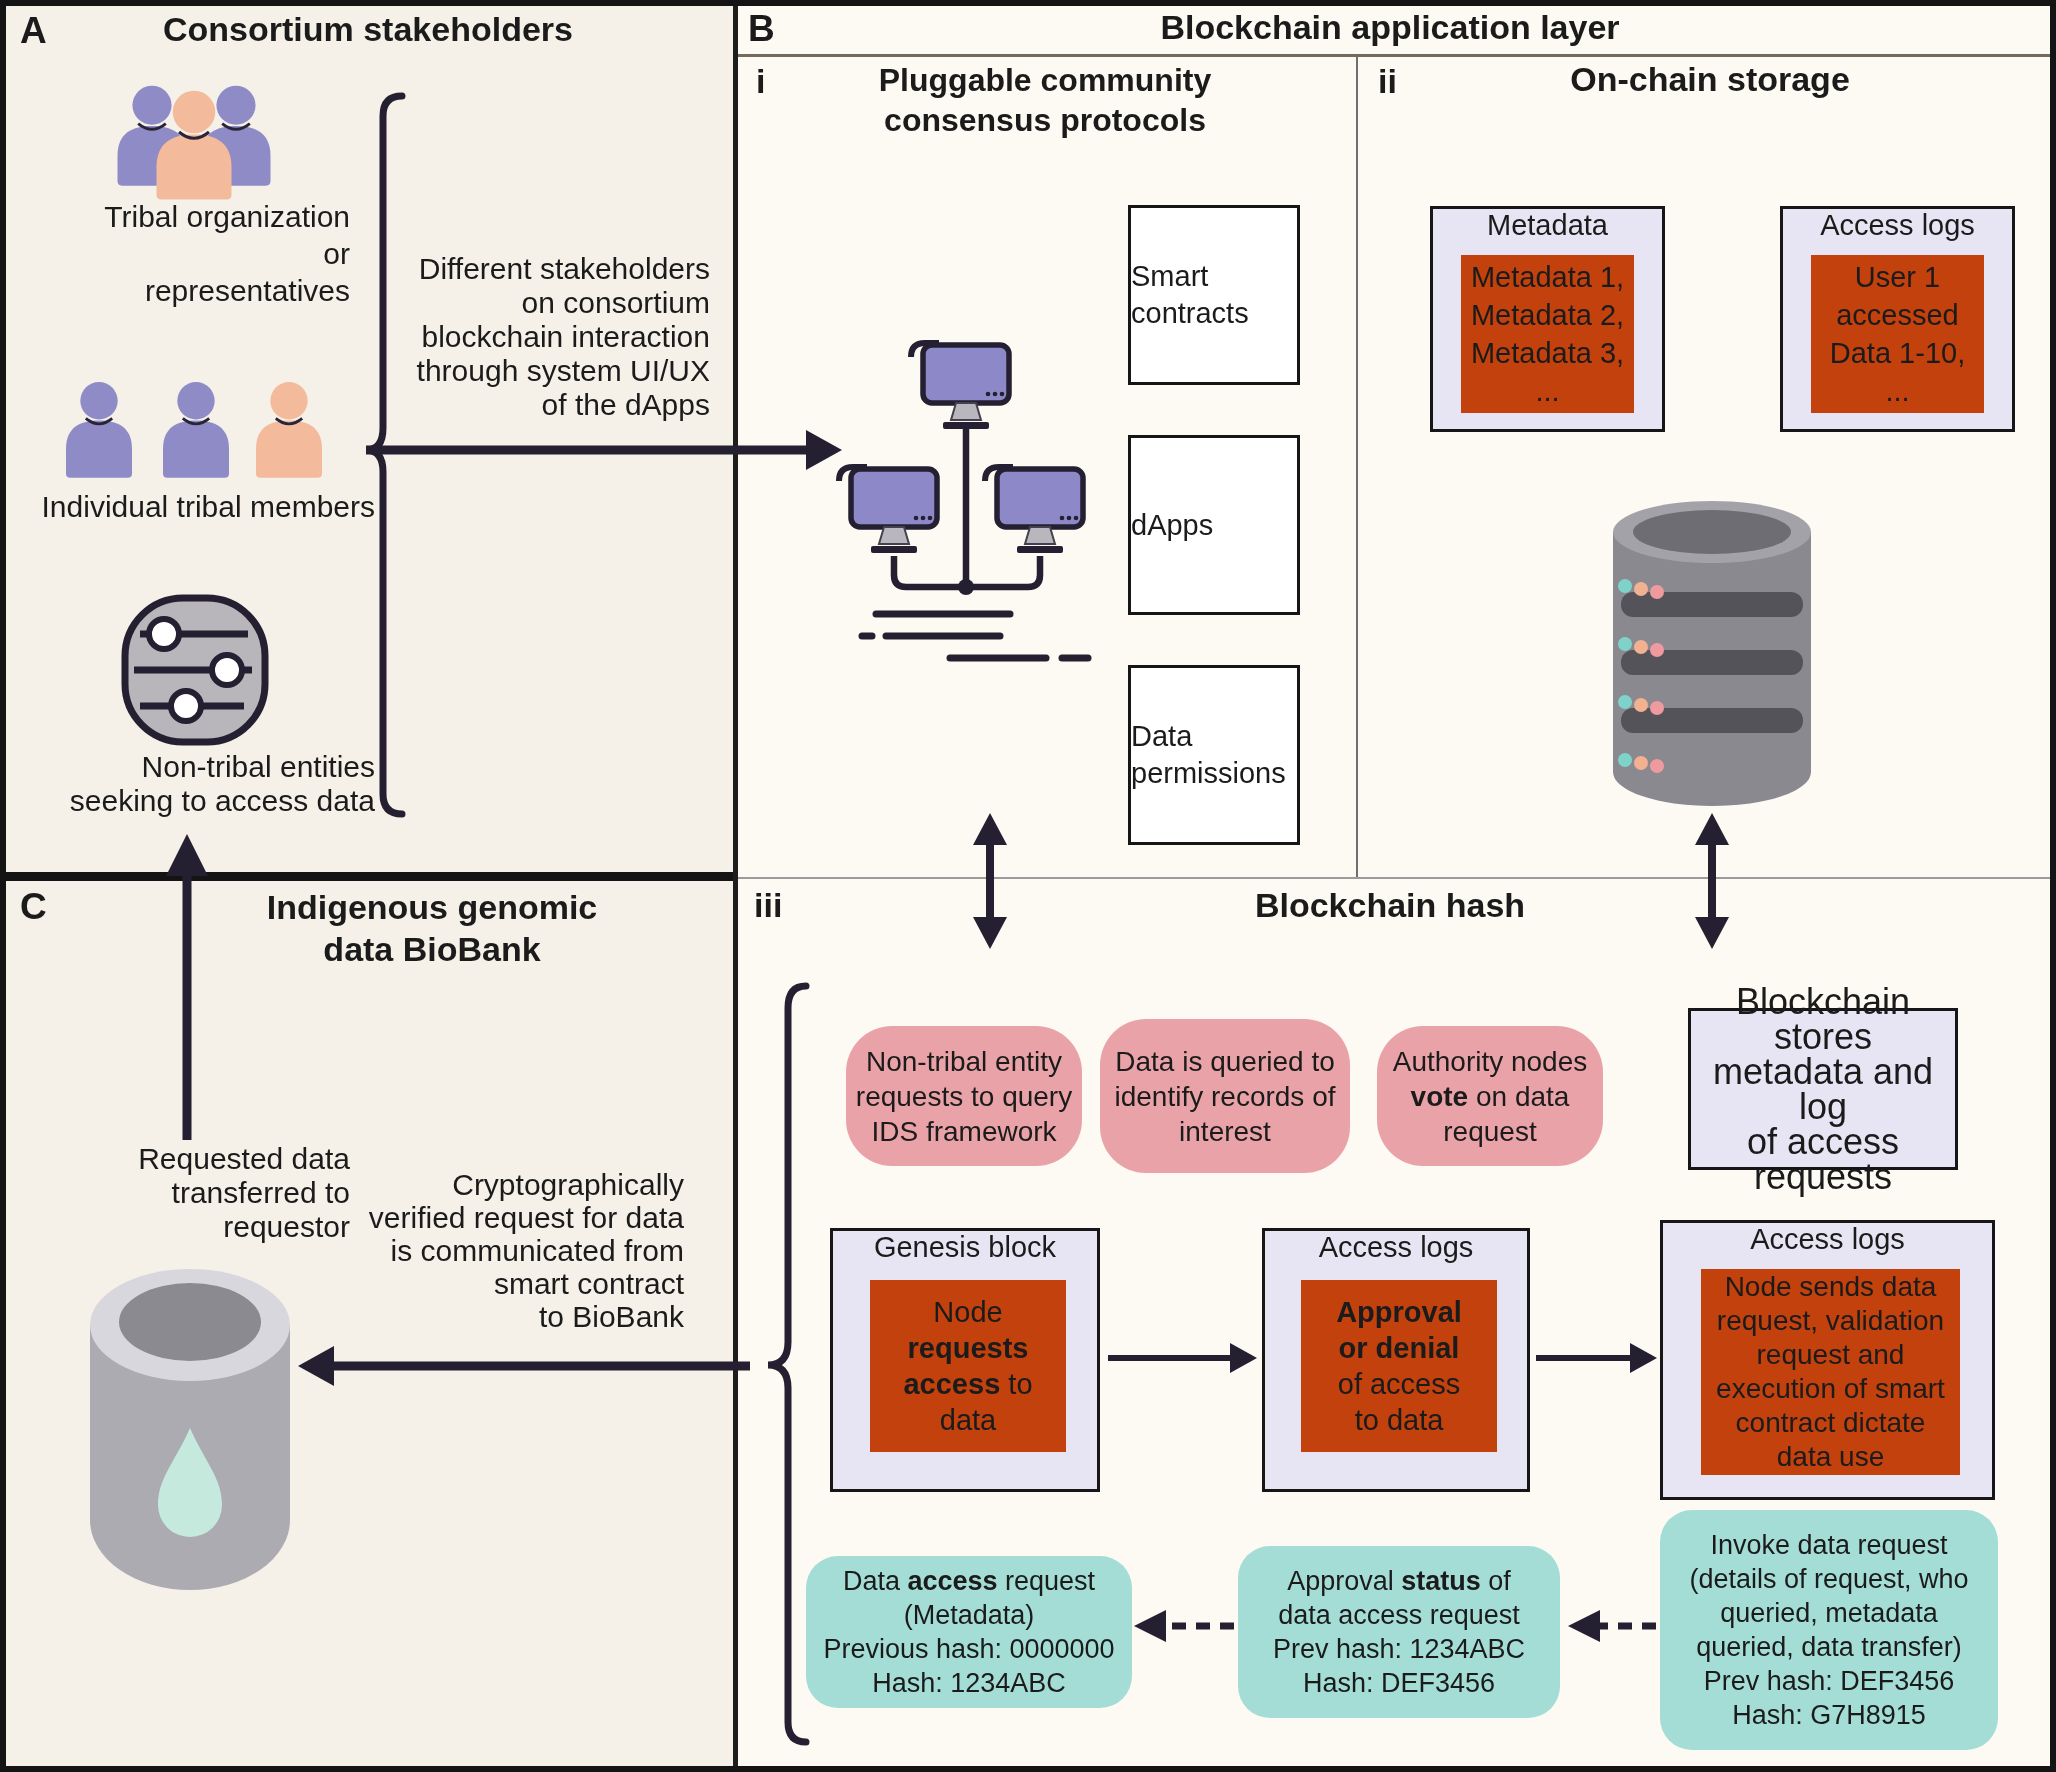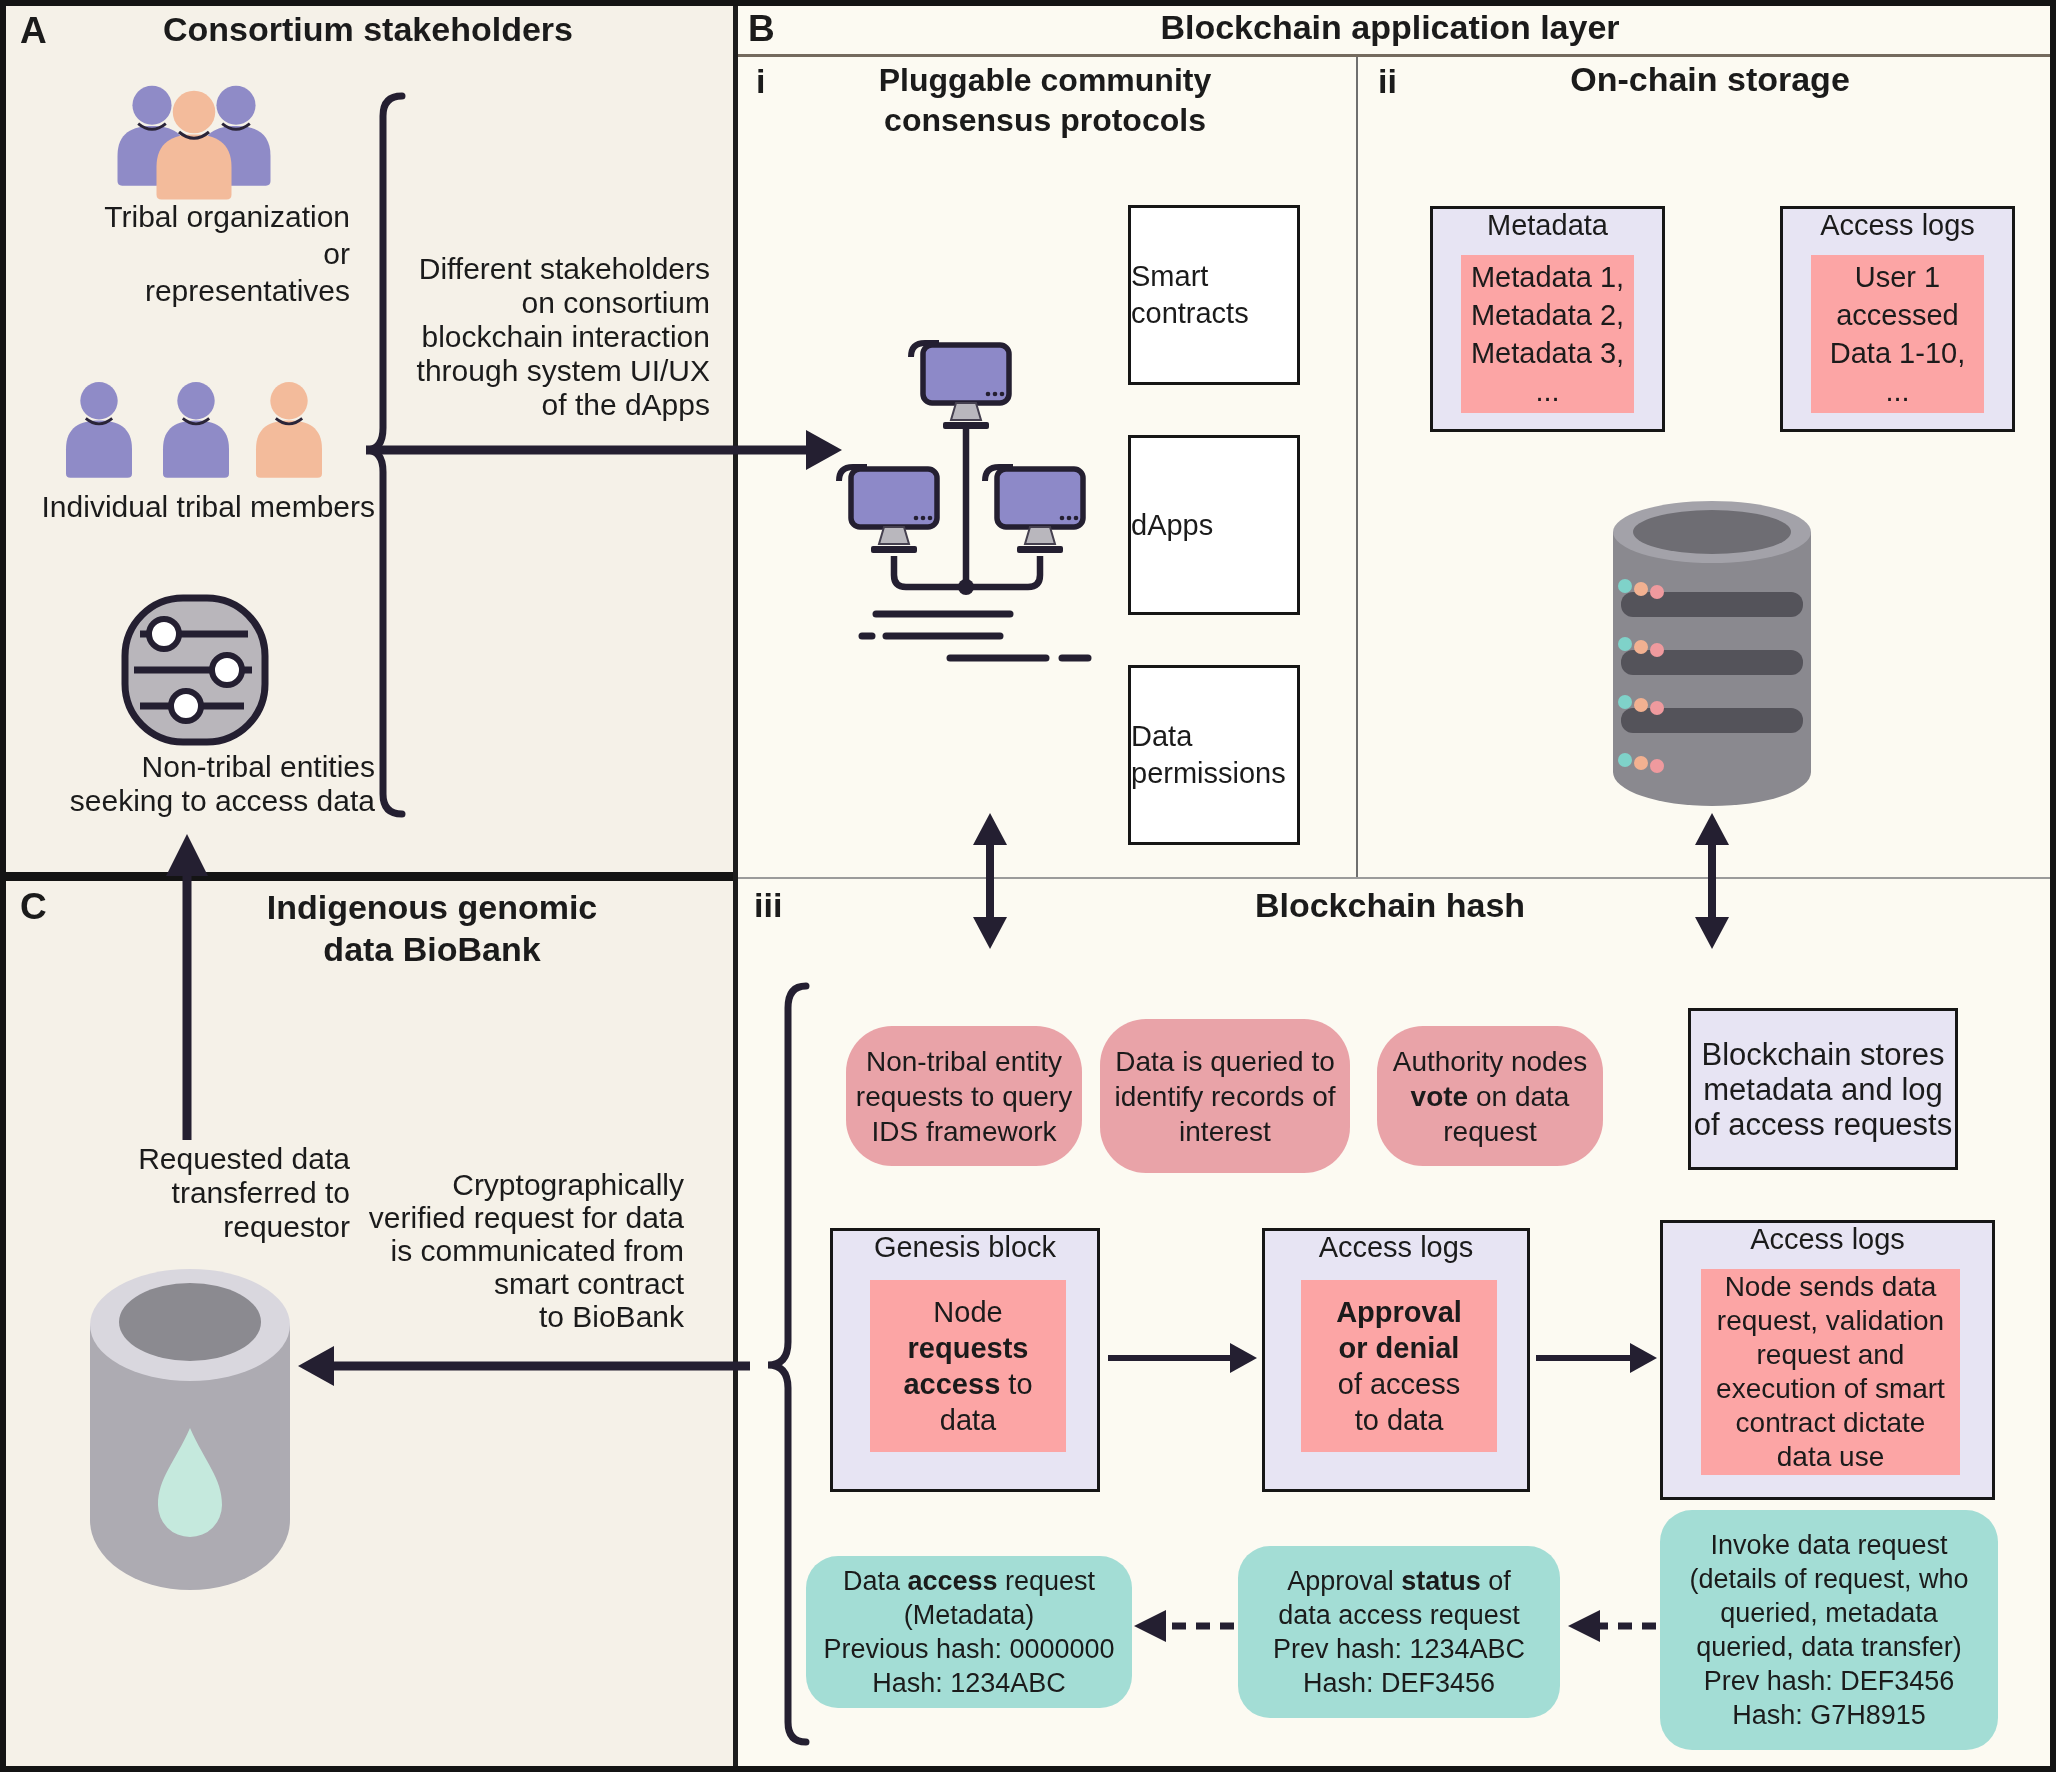--- a/index.html
+++ b/index.html
@@ -10,28 +10,28 @@
   .frame{position:absolute;inset:0;border:6px solid #141414;pointer-events:none;z-index:50}
   .plabel{position:absolute;font-weight:bold;font-size:37px;z-index:20}
   .ptitle{position:absolute;font-weight:bold;font-size:34px;text-align:center;z-index:20}
   .slabel{position:absolute;font-weight:bold;font-size:34px;z-index:20}
   .stitle{position:absolute;font-weight:bold;font-size:32px;line-height:40px;text-align:center;z-index:20}
   .txt{position:absolute;font-size:30px;line-height:34px;text-align:right;z-index:20}
   .wbox{position:absolute;background:#fff;border:3px solid #161616;display:flex;flex-direction:column;
         justify-content:center;align-items:flex-start;font-size:29px;line-height:37px;text-align:center;z-index:10}
   .lavbox{position:absolute;background:#e7e4f3;border:3px solid #161616;text-align:center;z-index:10}
   .btitle{font-size:29px;text-align:center}
-  .ibox{position:absolute;background:#fca5a5;display:flex;flex-direction:column;justify-content:center;
+  .ibox{position:absolute;background:#c2410c;display:flex;flex-direction:column;justify-content:center;
         align-items:center;font-size:29px;line-height:36px;text-align:center}
   .pinkbox{position:absolute;background:#e9a3a8;border-radius:46px;display:flex;flex-direction:column;
         justify-content:center;align-items:center;font-size:28px;line-height:35px;text-align:center;z-index:10}
   .tealbox{position:absolute;background:#a3ddd5;border-radius:32px;display:flex;flex-direction:column;
         justify-content:center;align-items:center;font-size:27px;line-height:34px;text-align:center;z-index:10}
   .stores{display:flex;flex-direction:column;justify-content:center;
-          font-size:31px;line-height:35px}
+          font-size:36px;line-height:35px}
   .divider{position:absolute;z-index:5}
   svg.overlay{position:absolute;left:0;top:0;z-index:8}
   .line b{font-weight:bold}
 </style>
 </head>
 <body>
 
 <div id="canvas">
 
   <div class="panelA" style="left:6px;top:6px;width:729px;height:872px"></div>

